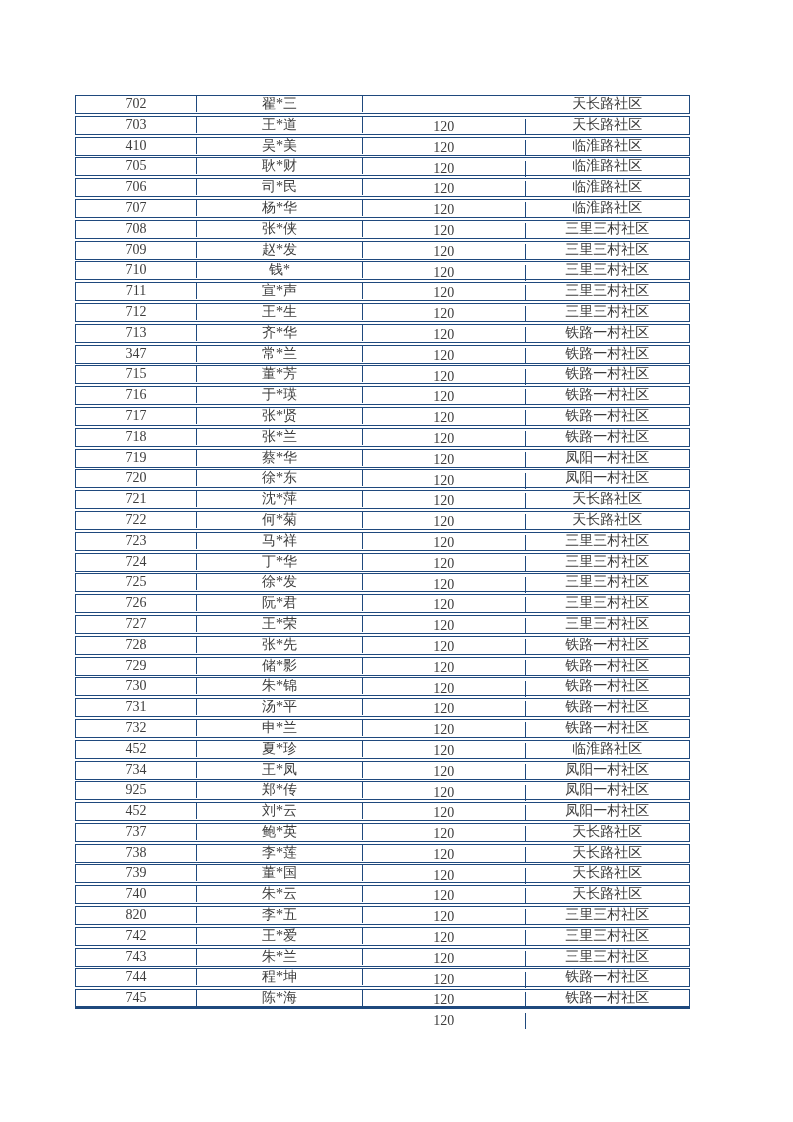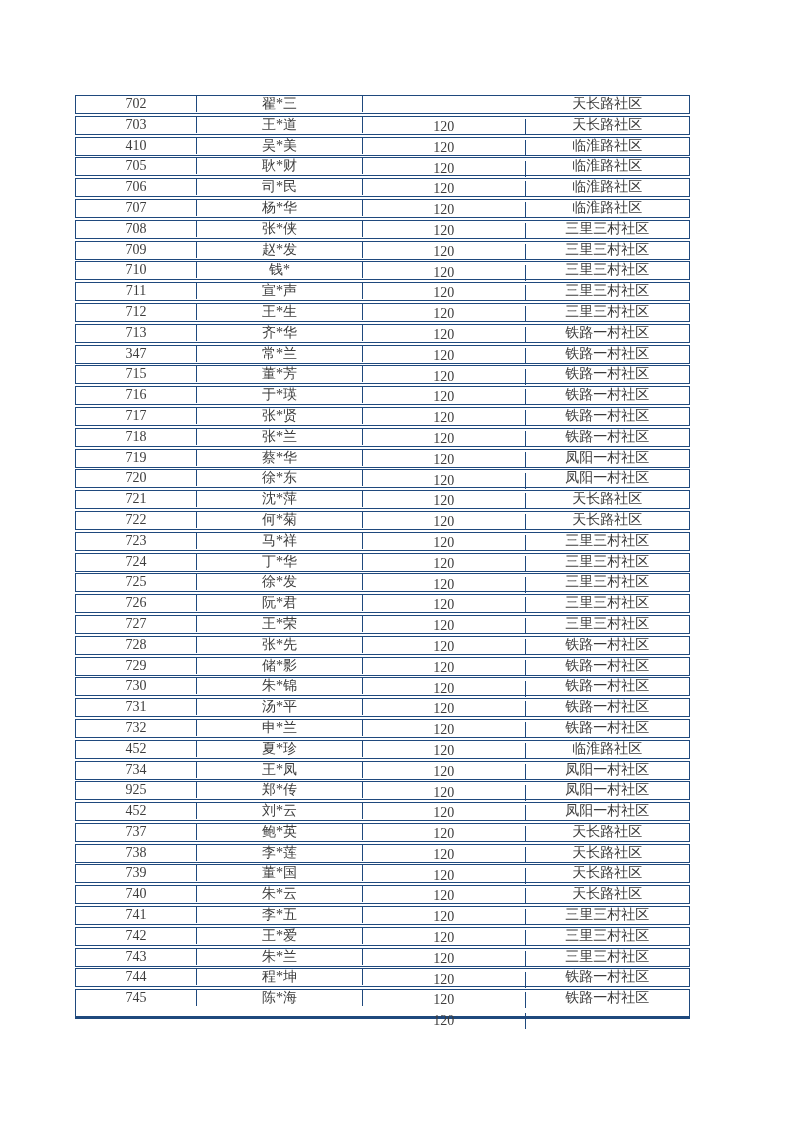--- a/index.html
+++ b/index.html
@@ -27,21 +27,21 @@
   .row {
     display: flex;
     align-items: flex-start;
     height: 19px;
     margin-bottom: 1.8px;
     border: 1.5px solid var(--border-color);
     background: #fff;
   }
   .row:last-child {
     border-bottom-width: 3px;
-    height: 30px;
+    height: 20px;
   }
   .cell {
     display: flex;
     align-items: center;
     justify-content: center;
     font-size: 14px;
     line-height: 16px;
     color: var(--text-color);
     white-space: nowrap;
     overflow: hidden;
@@ -323,21 +323,21 @@
   </div>
 
   <div class="row">
     <div class="cell c-no">740</div>
     <div class="cell c-name">朱*云</div>
     <div class="cell c-amount">120</div>
     <div class="cell c-community">天长路社区</div>
   </div>
 
   <div class="row">
-    <div class="cell c-no">741</div>
+    <div class="cell c-no">820</div>
     <div class="cell c-name">李*五</div>
     <div class="cell c-amount">120</div>
     <div class="cell c-community">三里三村社区</div>
   </div>
 
   <div class="row">
     <div class="cell c-no">742</div>
     <div class="cell c-name">王*爱</div>
     <div class="cell c-amount">120</div>
     <div class="cell c-community">三里三村社区</div>

